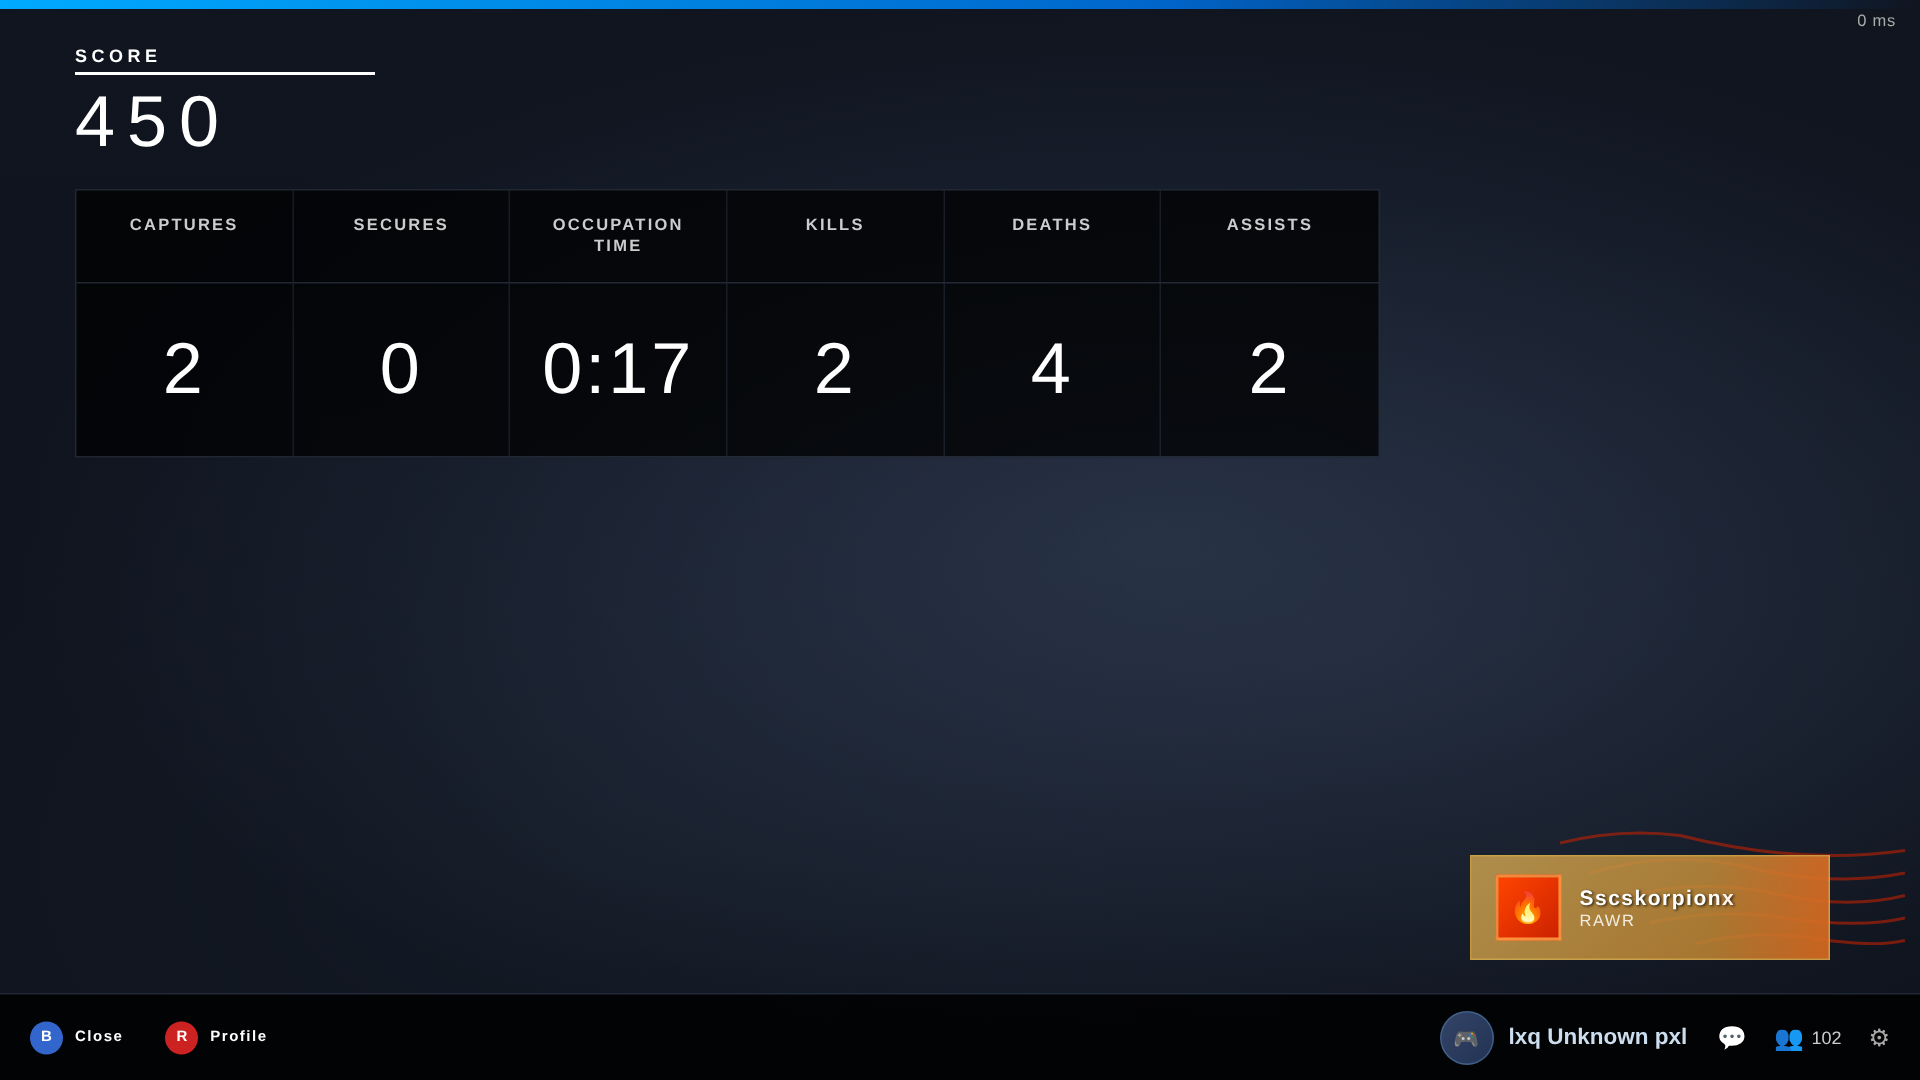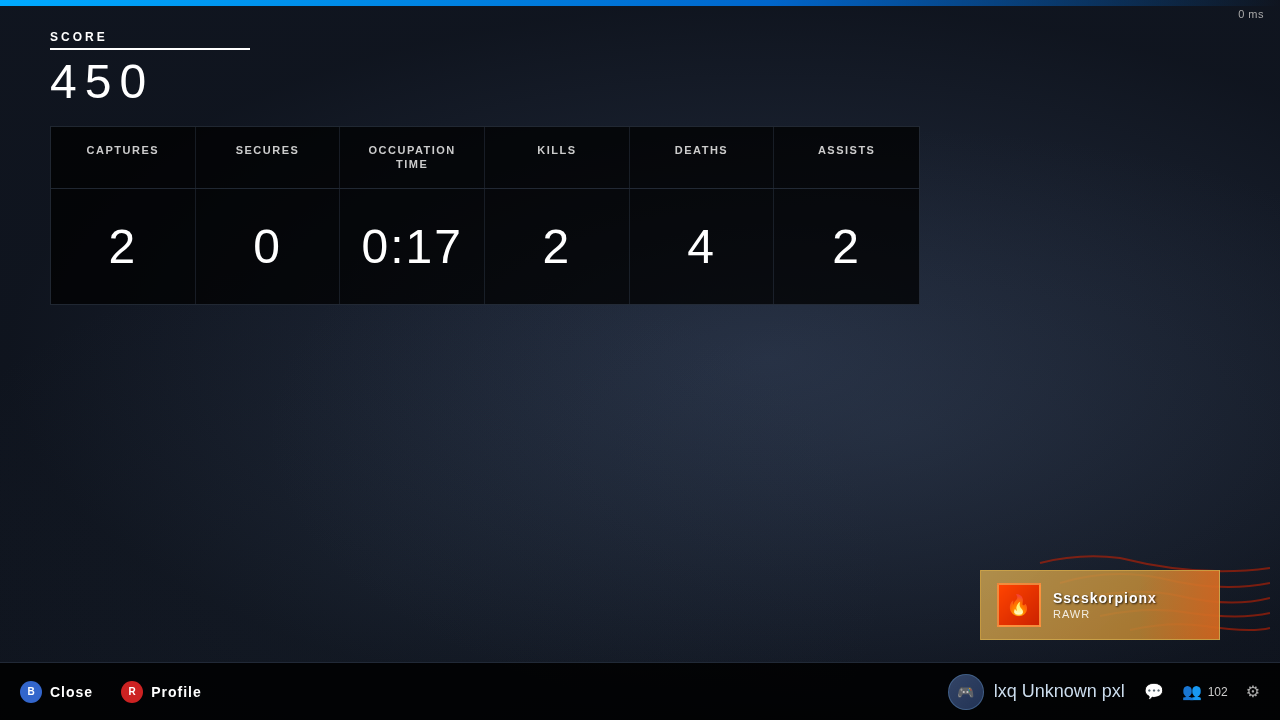--- a/index.html
+++ b/index.html
@@ -274,21 +274,21 @@
       font-weight: 700;
       color: #fff;
       flex-shrink: 0;
     }
 
     .btn-circle.b-btn { background: #3366cc; }
     .btn-circle.r-btn { background: #cc2222; }
 
     .btn-label {
       color: #ffffff;
-      font-size: 14px;
+      font-size: 10px;
       font-weight: 600;
       letter-spacing: 1px;
     }
 
     .bottom-right {
       display: flex;
       align-items: center;
       gap: 20px;
     }
 
@@ -305,22 +305,22 @@
       background: linear-gradient(135deg, #334466, #223355);
       border: 1px solid rgba(100,150,200,0.4);
       display: flex;
       align-items: center;
       justify-content: center;
       font-size: 14px;
     }
 
     .user-name {
       color: #ccddee;
-      font-size: 18px;
-      font-weight: 400;
+      font-size: 15px;
+      font-weight: 700;
     }
 
     .bottom-icons {
       display: flex;
       align-items: center;
       gap: 18px;
     }
 
     .bottom-icon {
       color: #aaaaaa;

